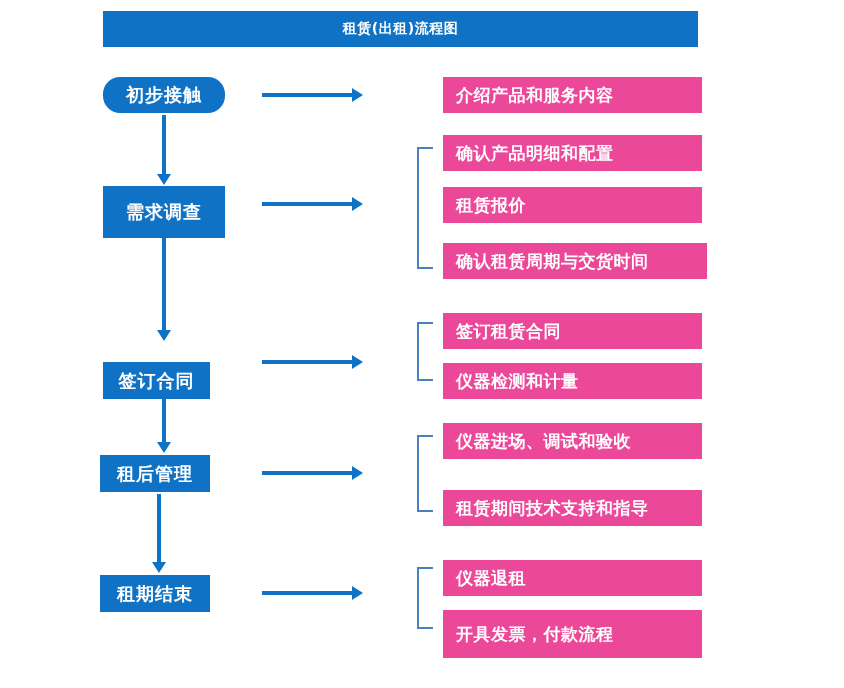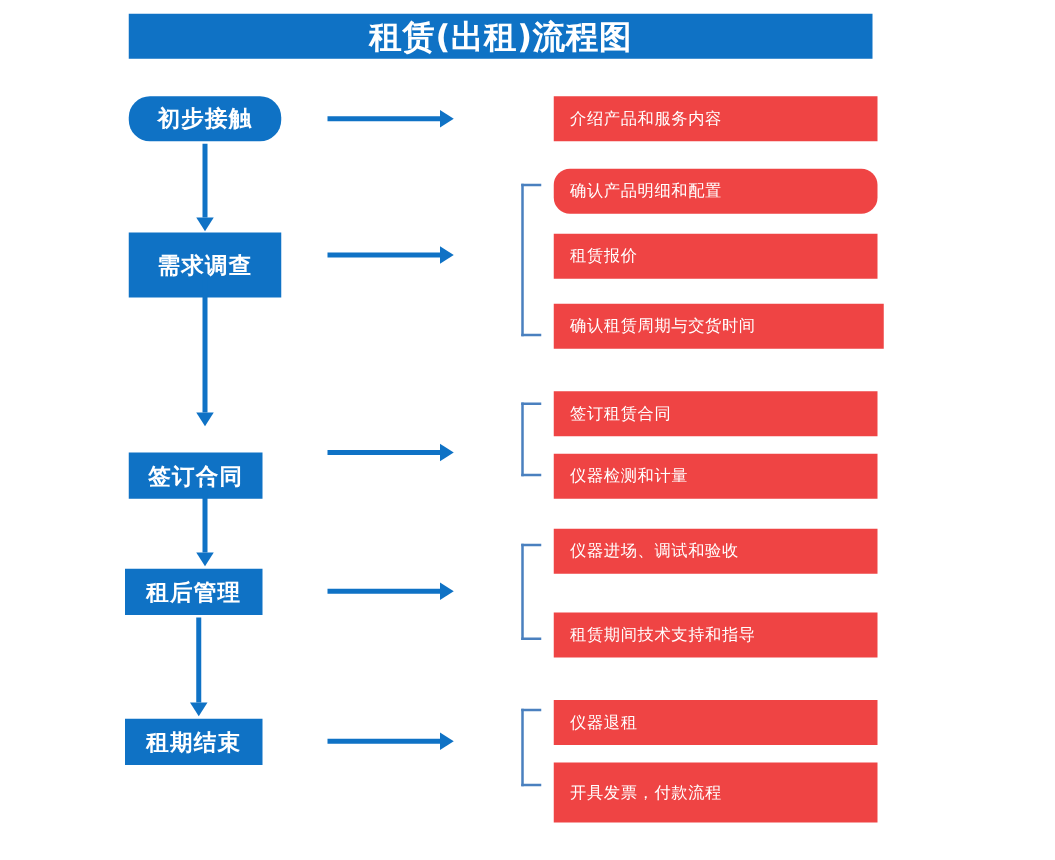--- a/index.html
+++ b/index.html
@@ -22,21 +22,21 @@
 
   
   .title-bar {
     position: absolute;
     left: 103px;
     top: 11px;
     width: 595px;
     height: 36px;
     background: #0f72c5;
     color: #ffffff;
-    font-size: 26px;
+    font-size: 14px;
     font-weight: bold;
     display: flex;
     align-items: center;
     justify-content: center;
     letter-spacing: 0.5px;
   }
 
   
   .stage-box {
     position: absolute;
@@ -46,24 +46,24 @@
     font-weight: bold;
     display: flex;
     align-items: center;
     justify-content: center;
     letter-spacing: 1px;
   }
 
   
   .detail-box {
     position: absolute;
-    background: #ef4444;
+    background: #ec4899;
     color: #ffffff;
-    font-size: 13px;
-    font-weight: normal;
+    font-size: 17px;
+    font-weight: bold;
     display: flex;
     align-items: center;
     padding-left: 13px;
     box-sizing: border-box;
     letter-spacing: 0.5px;
   }
 
   
   .h-arrow {
     position: absolute;
@@ -182,21 +182,21 @@
   <div class="bracket" style="left:417px; top:147px; width:16px; height:122px;"></div>
 
   <div class="bracket" style="left:417px; top:322px; width:16px; height:59px;"></div>
 
   <div class="bracket" style="left:417px; top:435px; width:16px; height:77px;"></div>
 
   <div class="bracket" style="left:417px; top:567px; width:16px; height:62px;"></div>
 
   <div class="detail-box" style="left:443px; top:77px; width:259px; height:36px;">介绍产品和服务内容</div>
 
-  <div class="detail-box" style="left:443px; top:135px; width:259px; height:36px;border-radius:13px;">确认产品明细和配置</div>
+  <div class="detail-box" style="left:443px; top:135px; width:259px; height:36px;">确认产品明细和配置</div>
 
   <div class="detail-box" style="left:443px; top:187px; width:259px; height:36px;">租赁报价</div>
 
   <div class="detail-box" style="left:443px; top:243px; width:264px; height:36px;">确认租赁周期与交货时间</div>
 
   <div class="detail-box" style="left:443px; top:313px; width:259px; height:36px;">签订租赁合同</div>
 
   <div class="detail-box" style="left:443px; top:363px; width:259px; height:36px;text-align:right;">仪器检测和计量</div>
 
   <div class="detail-box" style="left:443px; top:423px; width:259px; height:36px;">仪器进场、调试和验收</div>

